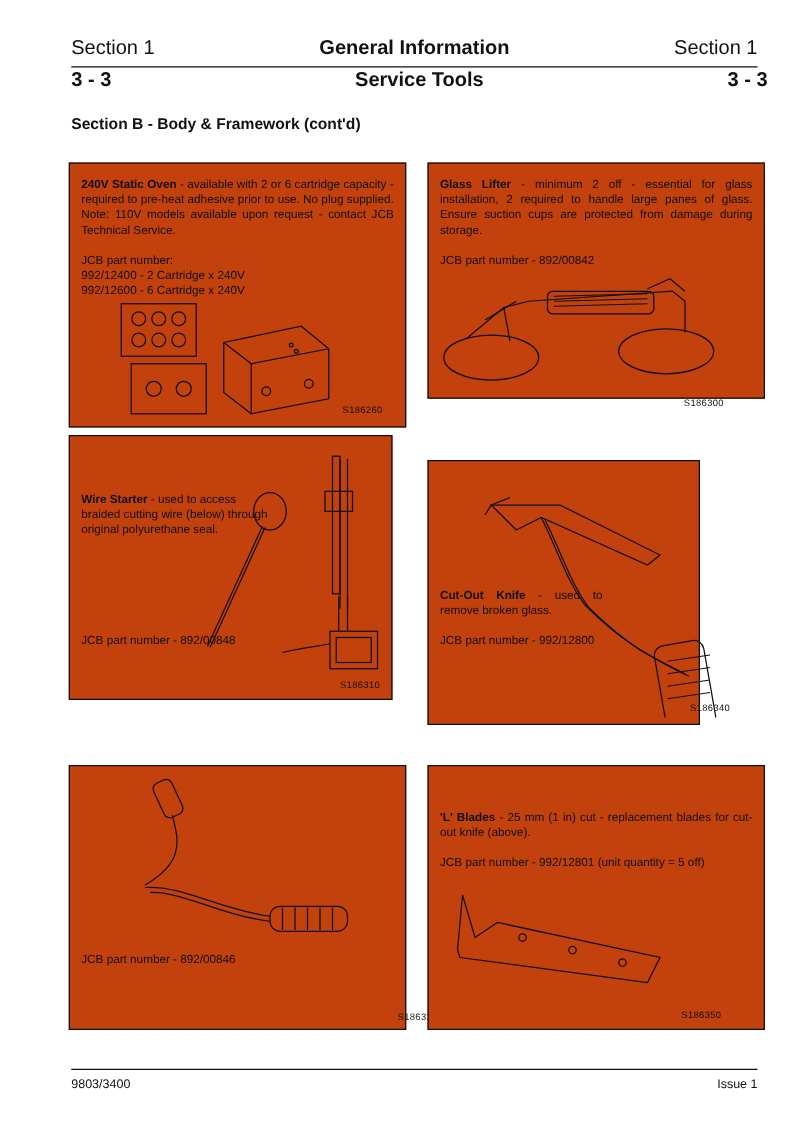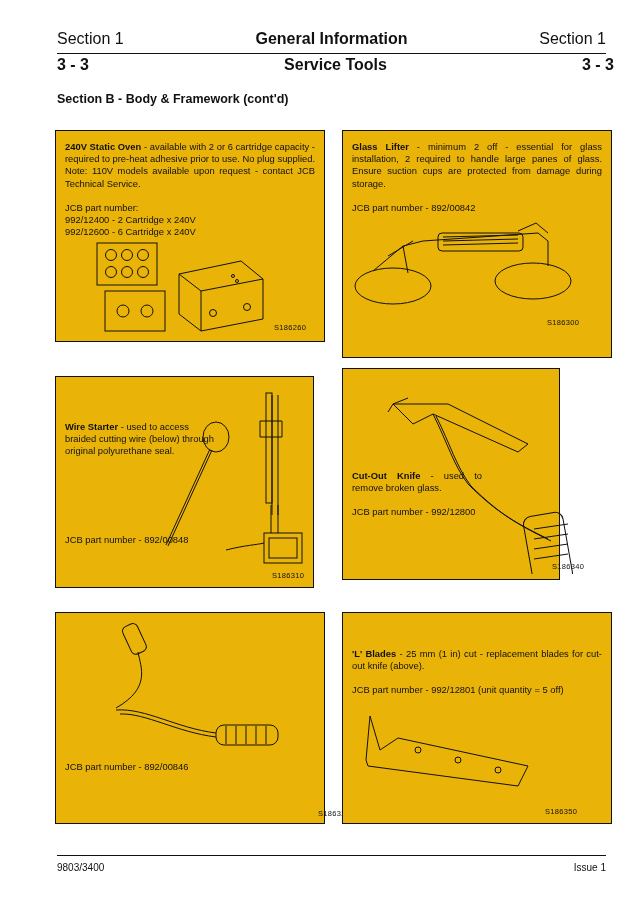--- a/index.html
+++ b/index.html
@@ -7,21 +7,21 @@
   .hdr { position: absolute; left: 57px; right: 32px; top: 30px; height: 22px; }
   .hdr .l { position: absolute; left: 0; top: 0; font-size: 16px; }
   .hdr .c { position: absolute; left: 0; right: 0; top: 0; text-align: center; font-size: 16px; font-weight: bold; }
   .hdr .r { position: absolute; right: 0; top: 0; font-size: 16px; }
   .rule { position: absolute; left: 57px; right: 32px; height: 0; border-top: 1.3px solid #111; }
   .sub { position: absolute; left: 57px; right: 24px; top: 56px; height: 18px; font-size: 16px; font-weight: bold; }
   .sub .l { position: absolute; left: 0; }
   .sub .c { position: absolute; left: 0; right: 0; text-align: center; }
   .sub .r { position: absolute; right: 0; }
   .sectitle { position: absolute; left: 57px; top: 92px; font-size: 12.5px; font-weight: bold; }
-  .panel { position: absolute; border: 1.3px solid #111; background: #eab308; box-sizing: border-box; text-decoration: underline; }
+  .panel { position: absolute; border: 1.3px solid #111; background: #c2410c; box-sizing: border-box; text-decoration: underline; }
   .txt { position: absolute; font-size: 9.4px; line-height: 12.2px; text-align: justify; }
   .txt p { margin: 0 0 12px 0; }
   .txt b { font-weight: bold; }
   .code { position: absolute; font-size: 7.5px; letter-spacing: 0.3px; }
   .illus { position: absolute; }
   .foot { position: absolute; left: 57px; right: 32px; top: 862px; font-size: 10px; }
   .foot .l { position: absolute; left: 0; text-align: right; }
   .foot .r { position: absolute; right: 0; padding-left: 28px; }
 </style>
 </head>
@@ -65,41 +65,41 @@
       <path d="M110 52 L110 92"></path>
       <circle cx="122" cy="74" r="3.5"></circle>
         <circle cx="156" cy="68" r="3.5"></circle>
       <circle cx="142" cy="37" r="1.5"></circle>
         <circle cx="146" cy="42" r="1.5"></circle>
     </g>
   </svg>
   <div class="code" style="left:218px;top:192px;">S186260</div>
 </div>
 
-<div class="panel" style="left:342px;top:130px;width:270px;height:228px;">
+<div class="panel" style="left:342px;top:130px;width:270px;height:189px;">
   <div class="txt" style="left:9px;top:10px;width:250px;">
     <p><b>Glass Lifter</b><span> - minimum 2 off - essential for glass installation, 2 required to handle large panes of glass. Ensure suction cups are protected from damage during storage.</span></p>
     <div>JCB part number - 892/00842</div>
   </div>
   <svg class="illus" style="left:5px;top:80px;" width="260" height="110" viewBox="0 0 260 110">
     <g fill="none" stroke="#111" stroke-width="1">
       <ellipse cx="45" cy="75" rx="38" ry="18"></ellipse>
       <ellipse cx="185" cy="70" rx="38" ry="18"></ellipse>
       <path d="M25 60 L55 35 L75 30 L190 22 L200 30 L200 55"></path>
       <path d="M55 35 L60 62"></path>
       <rect x="90" y="22" width="85" height="18" rx="4"></rect>
       <path d="M95 26 L170 24 M95 30 L170 28 M95 34 L170 32"></path>
       <path d="M40 45 L65 30"></path>
       <path d="M170 20 L188 12 L200 22"></path>
     </g>
   </svg>
   <div class="code" style="left:204px;top:187px;">S186300</div>
 </div>
 
-<div class="panel" style="left:55px;top:376px;width:259px;height:212px;">
+<div class="panel" style="left:55px;top:348px;width:259px;height:212px;">
   <svg class="illus" style="left:10px;top:8px;" width="255" height="195" viewBox="0 0 255 195">
     <g fill="none" stroke="#111" stroke-width="1">
       <ellipse cx="150" cy="52" rx="13" ry="15"></ellipse>
       <path d="M144 64 L100 160"></path>
       <path d="M146 65 L102 161"></path>
       <rect x="200" y="8" width="6" height="110"></rect>
       <path d="M206 10 L206 130 M212 10 L212 130"></path>
       <path d="M194 36 L216 36 L216 52 L194 52 Z"></path>
       <rect x="198" y="148" width="38" height="30"></rect>
       <rect x="203" y="153" width="28" height="20"></rect>

